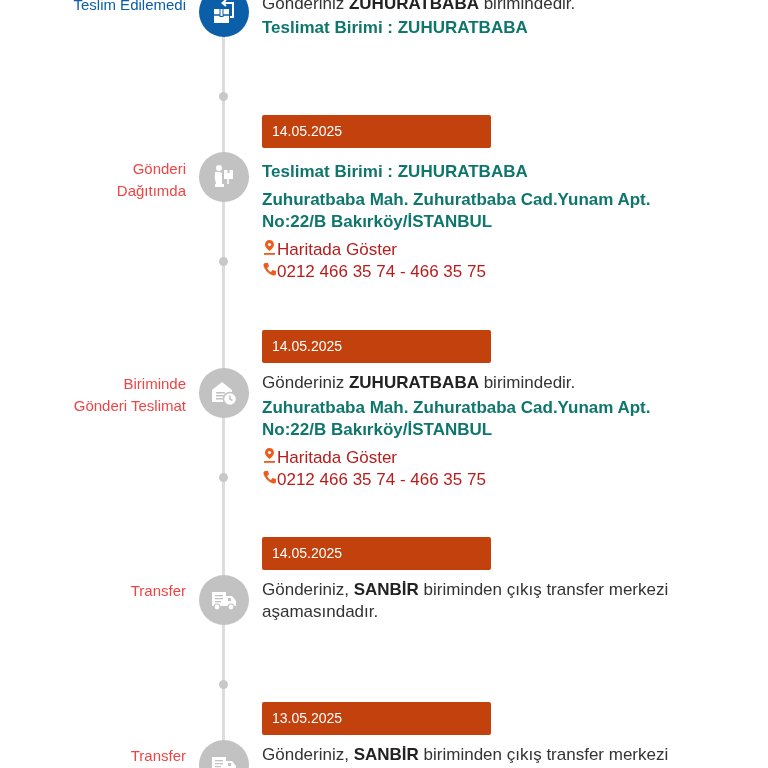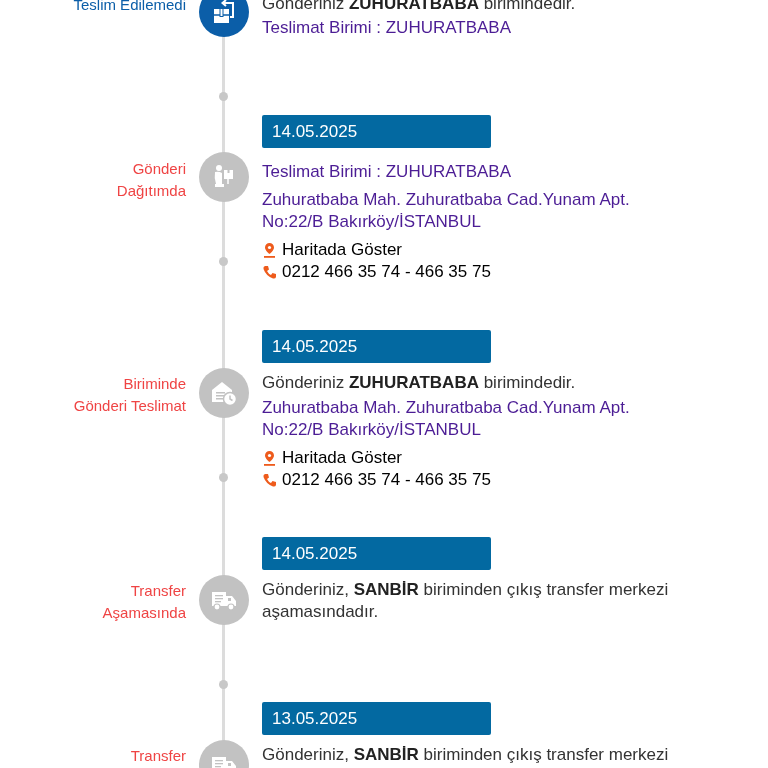--- a/index.html
+++ b/index.html
@@ -4,26 +4,26 @@
 <style>
   html, body { margin:0; padding:0; background:#ffffff; }
   body { width:768px; height:768px; overflow:hidden; position:relative; font-family:"Liberation Sans", sans-serif; }
   .timeline-line { position:absolute; left:222px; top:0; width:3px; height:768px; background:#dcdcdc; }
   .dot { position:absolute; left:219px; width:9px; height:9px; border-radius:50%; background:#c8c8c8; }
   .icon-circle { position:absolute; left:199px; width:50px; height:50px; border-radius:50%; background:#c2c2c2; display:flex; align-items:center; justify-content:center; }
   .icon-circle.active { background:#0b5ea8; }
   .icon-circle svg { width:30px; height:30px; }
   .status-label { position:absolute; right:582px; width:160px; text-align:right; font-size:15px; line-height:22px; color:#ef4444; }
   .status-label.active { color:#0b5ea8; }
-  .date-bar { position:absolute; left:262px; width:229px; height:33px; background:#0369a1; border-radius:2px; color:#fff; font-size:17px; line-height:33px; padding-left:10px; box-sizing:border-box; }
+  .date-bar { position:absolute; left:262px; width:229px; height:33px; background:#c2410c; border-radius:2px; color:#fff; font-size:14px; line-height:33px; padding-left:10px; box-sizing:border-box; }
   .content { position:absolute; left:262px; width:480px; font-size:17px; color:#333; }
   .line { line-height:22px; }
-  .muted { color:#4c1d95; }
+  .muted { color:#0f766e;font-weight:bold; }
   .msg b { color:#222; }
-  .orange { color:#000000; display:flex; align-items:center; gap:5px; line-height:22px; }
+  .orange { color:#b91c1c; display:flex; align-items:flex-start; line-height:22px; }
   .orange svg { width:15px; height:16px; flex:none; }
   .gap6 { height:6px; }
 </style>
 </head>
 <body>
 
 <div class="timeline-line"></div>
 
 <div class="dot" style="top:92px"></div>
 <div class="dot" style="top:257px"></div>
@@ -122,21 +122,20 @@
         </svg>
       <span>0212 466 35 74 - 466 35 75</span>
     </div>
   </div>
 </div>
 
 <div>
   <div class="date-bar" style="top:537px">14.05.2025</div>
   <div class="status-label" style="top:580px">
     <div>Transfer</div>
-    <div>Aşamasında</div>
   </div>
   <div class="icon-circle" style="top:575px">
     <svg viewBox="0 0 30 30">
       <rect x="3" y="7" width="14" height="14" fill="#fff"></rect>
       <rect x="6" y="10" width="8" height="1.3" fill="#c2c2c2"></rect>
       <rect x="6" y="13" width="8" height="1.3" fill="#c2c2c2"></rect>
       <rect x="6" y="16" width="6" height="1.3" fill="#c2c2c2"></rect>
       <path d="M17 11 L23 11 L27 16 L27 21 L17 21Z" fill="#fff"></path>
       <rect x="19" y="13" width="3" height="3" fill="#c2c2c2"></rect>
       <circle cx="8" cy="22" r="3" fill="#fff" stroke="#c2c2c2" stroke-width="1.2"></circle>

